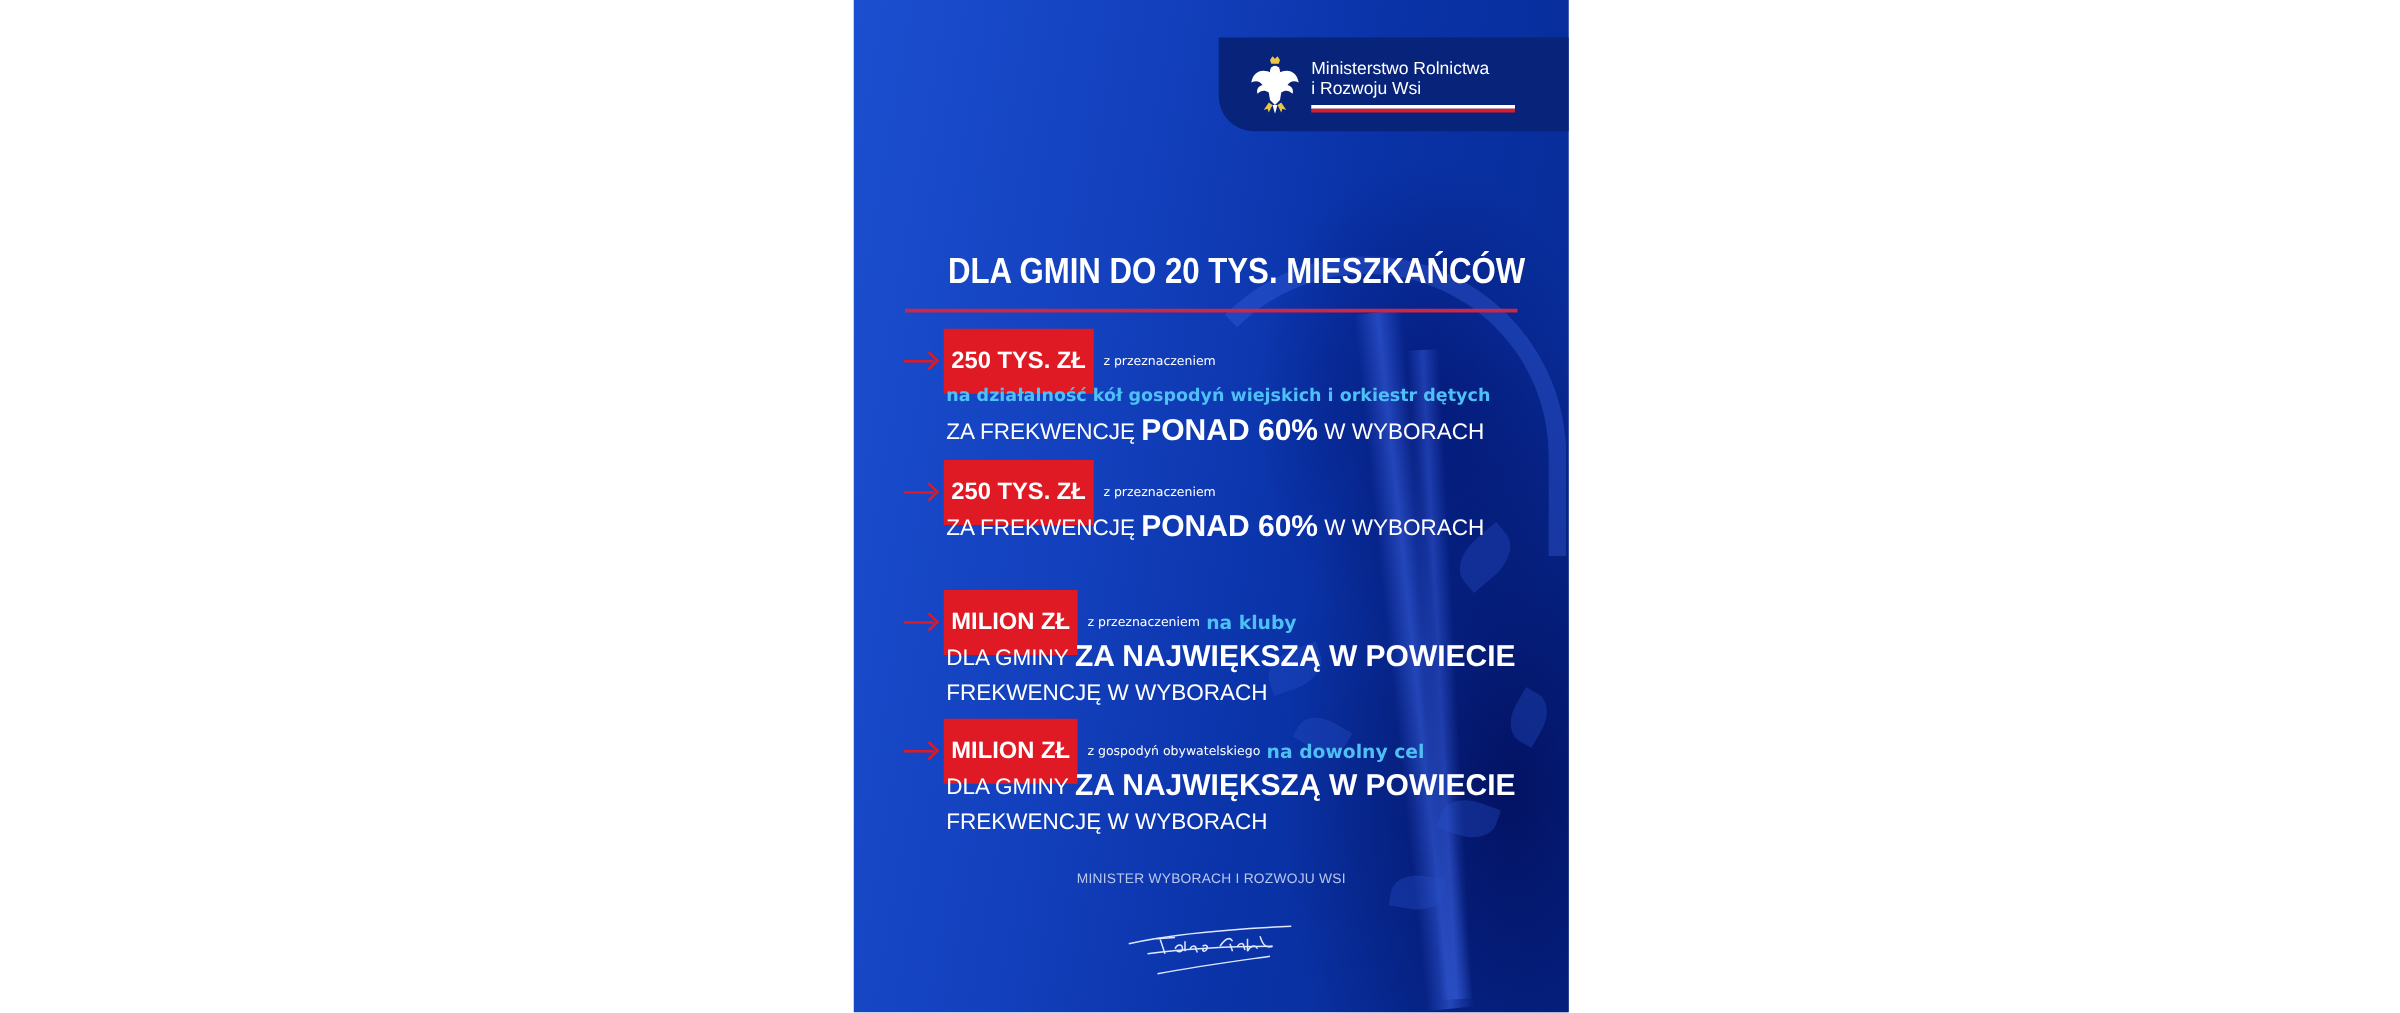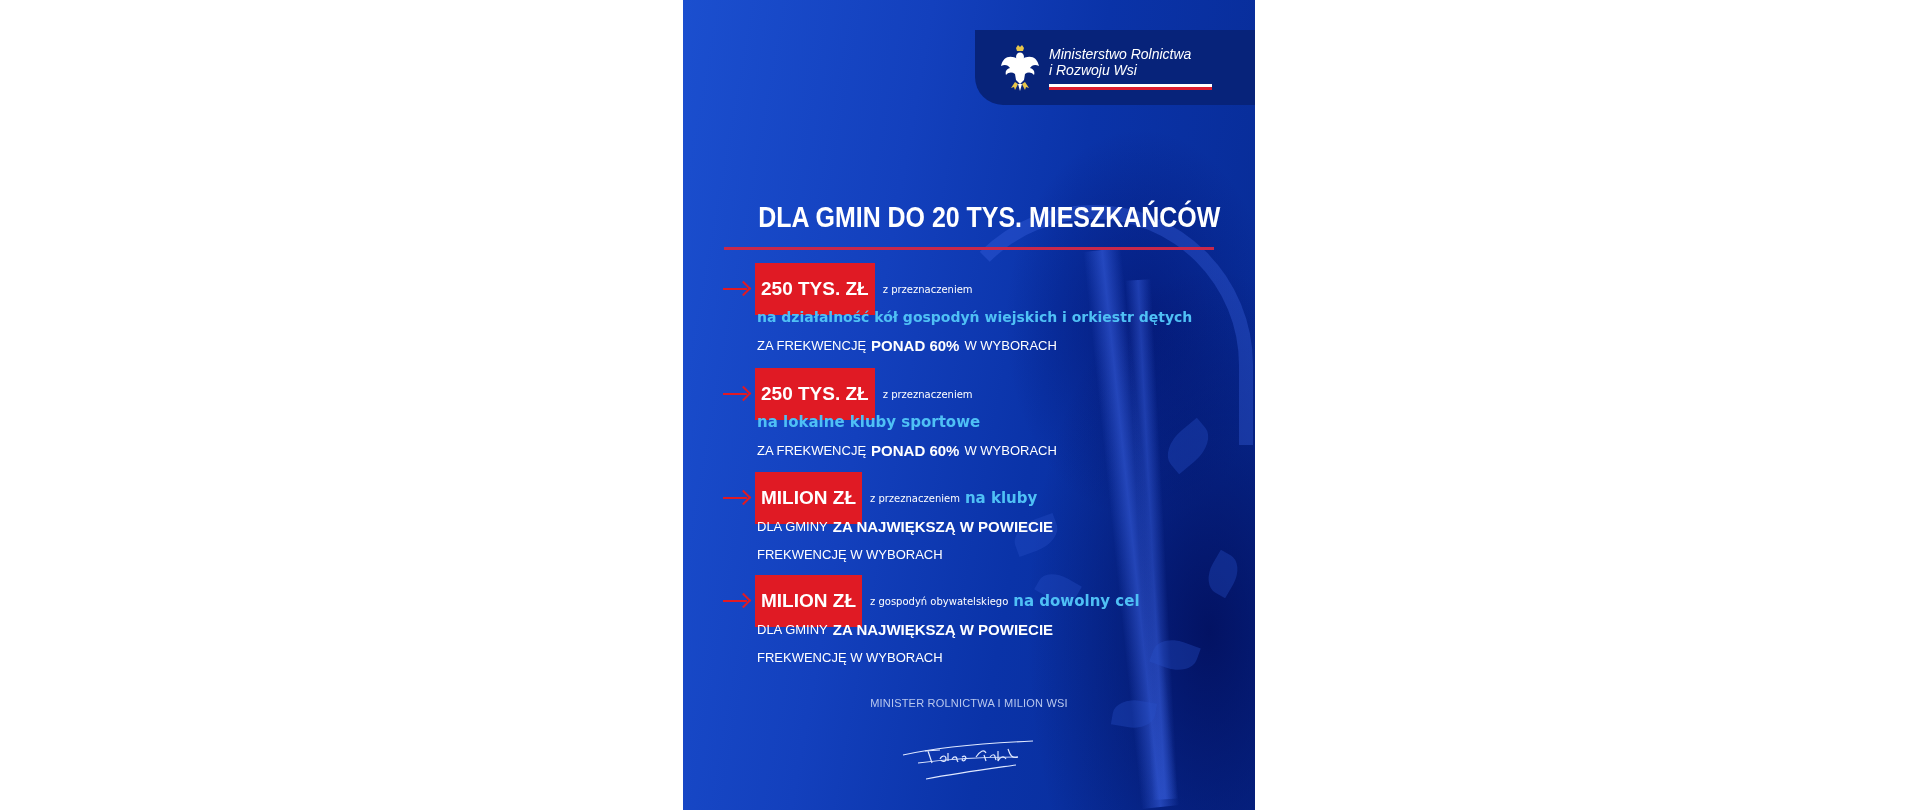--- a/index.html
+++ b/index.html
@@ -34,21 +34,21 @@
 
     
     .logo-box {
       position: absolute; left: 292px; top: 30px; width: 280px; height: 75px;
       background: #07237a; border-radius: 0 0 0 28px;
       display: flex; align-items: center; padding-left: 24px;
     }
     .eagle { width: 42px; height: 48px; margin-right: 8px; }
     .logo-text { display: flex; flex-direction: column; }
     .logo-line {
-      font-family: "Liberation Sans", sans-serif; color: #ffffff; font-size: 14px; line-height: 16px; font-style: italic;
+      font-family: "Liberation Sans", sans-serif; color: #ffffff; font-size: 14px; line-height: 16px;
     }
     .flag-bar { margin-top: 6px; width: 163px; height: 6px; display: flex; flex-direction: column; }
     .flag-white { height: 3px; background: #ffffff; }
     .flag-red { height: 3px; background: #dc1c2e; }
 
     
     .title-banner {
       position: absolute; left: 41px; top: 137px; width: 490px; height: 58px;
       background: #e01a24; display: flex; align-items: center; justify-content: center;
       box-shadow: 0 2px 6px rgba(0,0,0,0.25);
@@ -80,22 +80,22 @@
       content: ""; position: absolute; right: 4px; top: 1px; width: 9px; height: 9px;
       border-top: 2px solid #e01a24; border-right: 2px solid #e01a24; transform: rotate(45deg);
     }
     .amount {
       background: #e01a24; color: #ffffff; font-family: "Liberation Sans", sans-serif;
       font-weight: bold; font-size: 19px; padding: 15px 6px; line-height: 22px; margin-right: 8px;
     }
     .plain { color: #ffffff; font-family: "DejaVu Sans", sans-serif; font-size: 10px; }
     .cyan { color: #4fc0f5; font-family: "DejaVu Sans", sans-serif; font-weight: bold; font-size: 15px; }
     .indent { padding-left: 34px; }
-    .caps { color: #ffffff; font-family: "Liberation Sans", sans-serif; font-size: 13px; }
-    .caps-big { color: #ffffff; font-family: "Liberation Sans", sans-serif; font-weight: bold; font-size: 15px; margin: 0 5px; }
+    .caps { color: #ffffff; font-family: "Liberation Sans", sans-serif; font-size: 18px; }
+    .caps-big { color: #ffffff; font-family: "Liberation Sans", sans-serif; font-weight: bold; font-size: 24px; margin: 0 5px; }
     .sp { margin-left: 5px; }
 
     
     .sig-role {
       position: absolute; left: 0; top: 697px; width: 572px; text-align: center;
       color: #b9c8ee; font-family: "Liberation Sans", sans-serif; font-size: 11px; letter-spacing: 0.2px;
     }
     .sig-name {
       position: absolute; left: 0; top: 711px; width: 572px; text-align: center;
       color: #ffffff; font-family: "Liberation Sans", sans-serif; font-weight: bold; font-size: 15px;
@@ -154,23 +154,20 @@
     </div>
   </div>
 
   <div class="item" style="top:380px;">
     <div class="row">
       <span class="arrow"></span>
       <span class="amount">250 TYS. ZŁ</span>
       <span class="plain">z przeznaczeniem</span>
     </div>
     <div class="row indent">
-      <span class="cyan">na lokalne kluby sportowe</span>
-    </div>
-    <div class="row indent">
       <span class="caps">ZA FREKWENCJĘ</span>
       <span class="caps-big">PONAD 60%</span>
       <span class="caps">W WYBORACH</span>
     </div>
   </div>
 
   <div class="item" style="top:484px;">
     <div class="row">
       <span class="arrow"></span>
       <span class="amount">MILION ZŁ</span>
@@ -195,21 +192,21 @@
     </div>
     <div class="row indent">
       <span class="caps">DLA GMINY</span>
       <span class="caps-big">ZA NAJWIĘKSZĄ W POWIECIE</span>
     </div>
     <div class="row indent">
       <span class="caps">FREKWENCJĘ W WYBORACH</span>
     </div>
   </div>
 
-  <div class="sig-role">MINISTER ROLNICTWA I MILION WSI</div>
+  <div class="sig-role">MINISTER WYBORACH I ROZWOJU WSI</div>
   <svg class="signature" viewBox="0 0 140 50">
     <path d="M5 22 C40 14 90 10 135 8" stroke="#dfe8ff" stroke-width="1.2" fill="none"></path>
     <path d="M20 30 C50 26 90 24 120 24" stroke="#dfe8ff" stroke-width="1.2" fill="none"></path>
     <path d="M28 46 C60 40 90 36 118 32" stroke="#dfe8ff" stroke-width="1.2" fill="none"></path>
     <path d="M30 18 L34 30 M27 18 L42 17 M42 26 c2 -4 6 -4 6 0 c0 3 -4 3 -5 1 M50 20 l0 8 M54 26 c2 -3 5 -3 5 1 l1 2 M64 24 c3 -2 5 0 3 3 c-2 2 -4 0 -2 -1" stroke="#dfe8ff" stroke-width="1.2" fill="none"></path>
     <path d="M78 24 c4 -6 8 -8 10 -4 M86 22 l2 6 M92 24 c2 -3 5 -3 5 0 l1 3 M100 18 l0 10 c2 -4 6 -6 8 -2 M110 16 c2 6 4 10 10 8" stroke="#dfe8ff" stroke-width="1.2" fill="none"></path>
   </svg>
 </div>
 
 </body></html>

